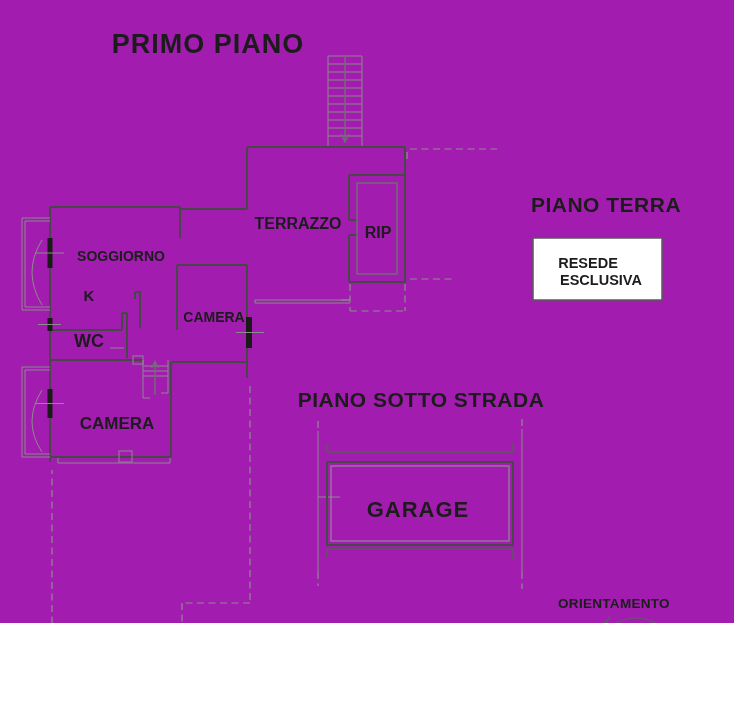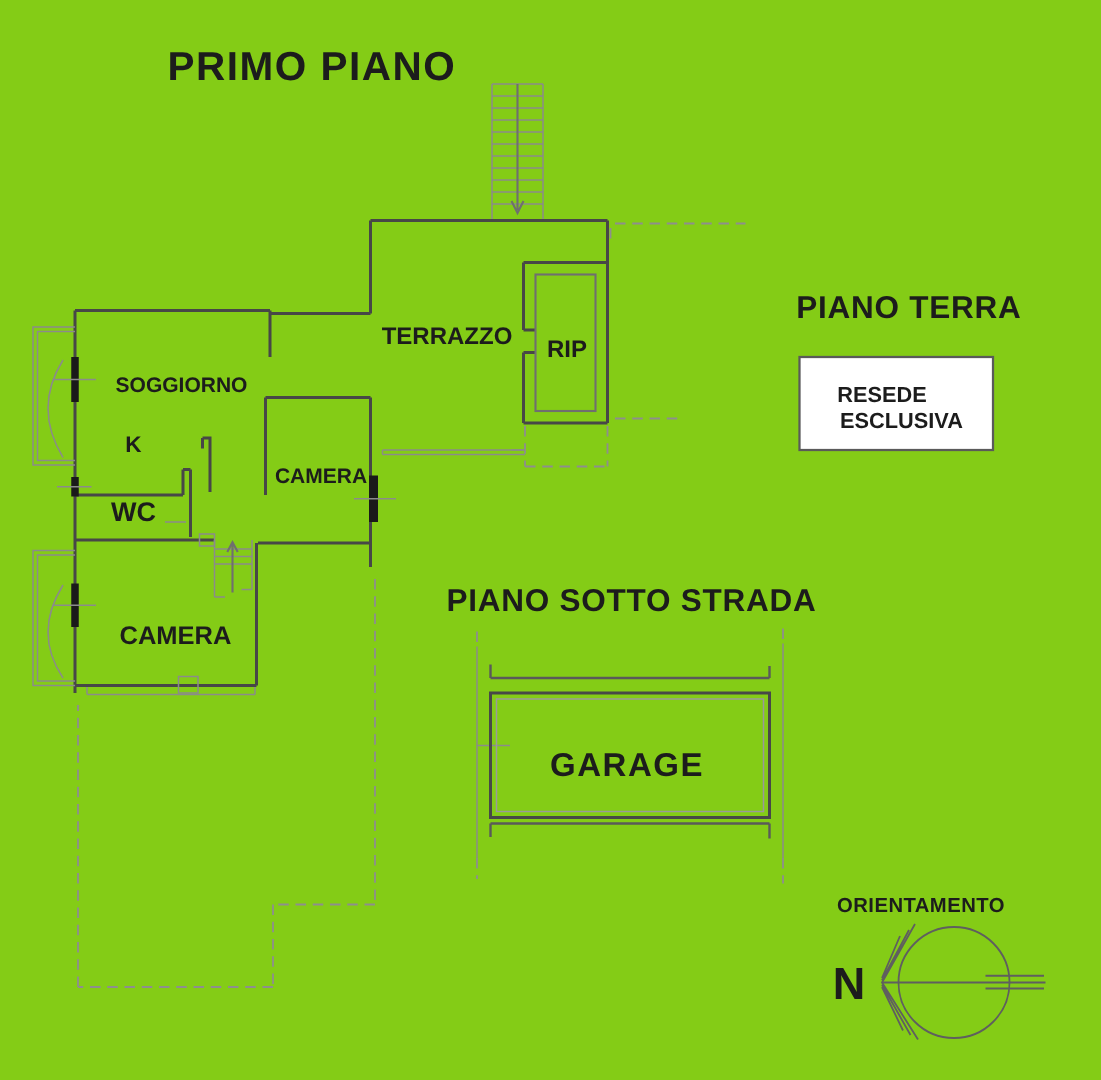--- a/index.html
+++ b/index.html
@@ -3,22 +3,22 @@
 <meta charset="utf-8">
 <style>
   html, body {
     margin: 0;
     padding: 0;
     background: #ffffff;
   }
   .stage {
     position: relative;
     width: 734px;
-    height: 720px;
-    background: #84cc16;
+    height: 623px;
+    background: #a21caf;
     overflow: hidden;
   }
   svg { display: block; }
   svg text {
     font-family: "Liberation Sans", "DejaVu Sans", sans-serif;
     font-weight: bold;
     fill: #1c1c1c;
     text-anchor: middle;
   }
   .t-main    { font-size: 27px; letter-spacing: 1px; }

